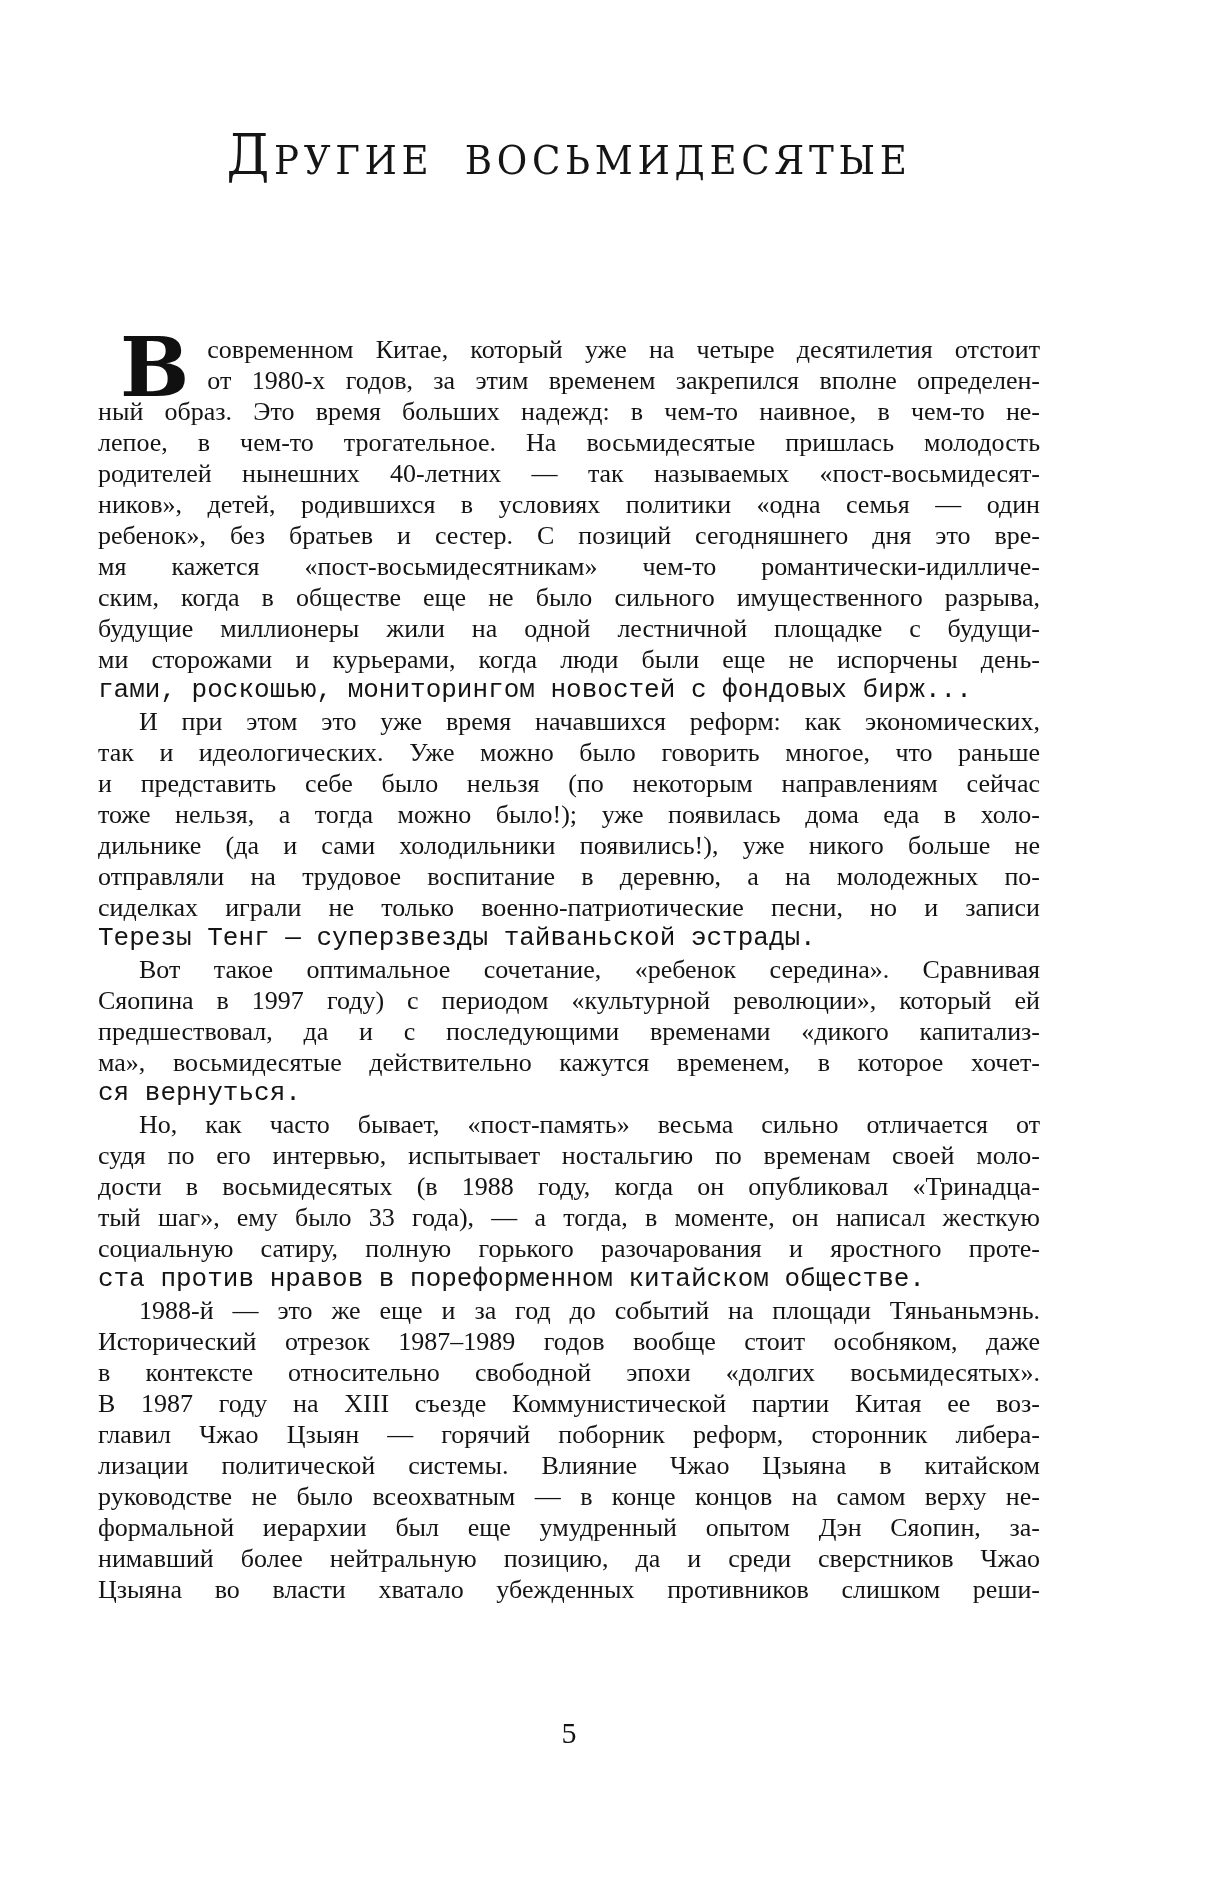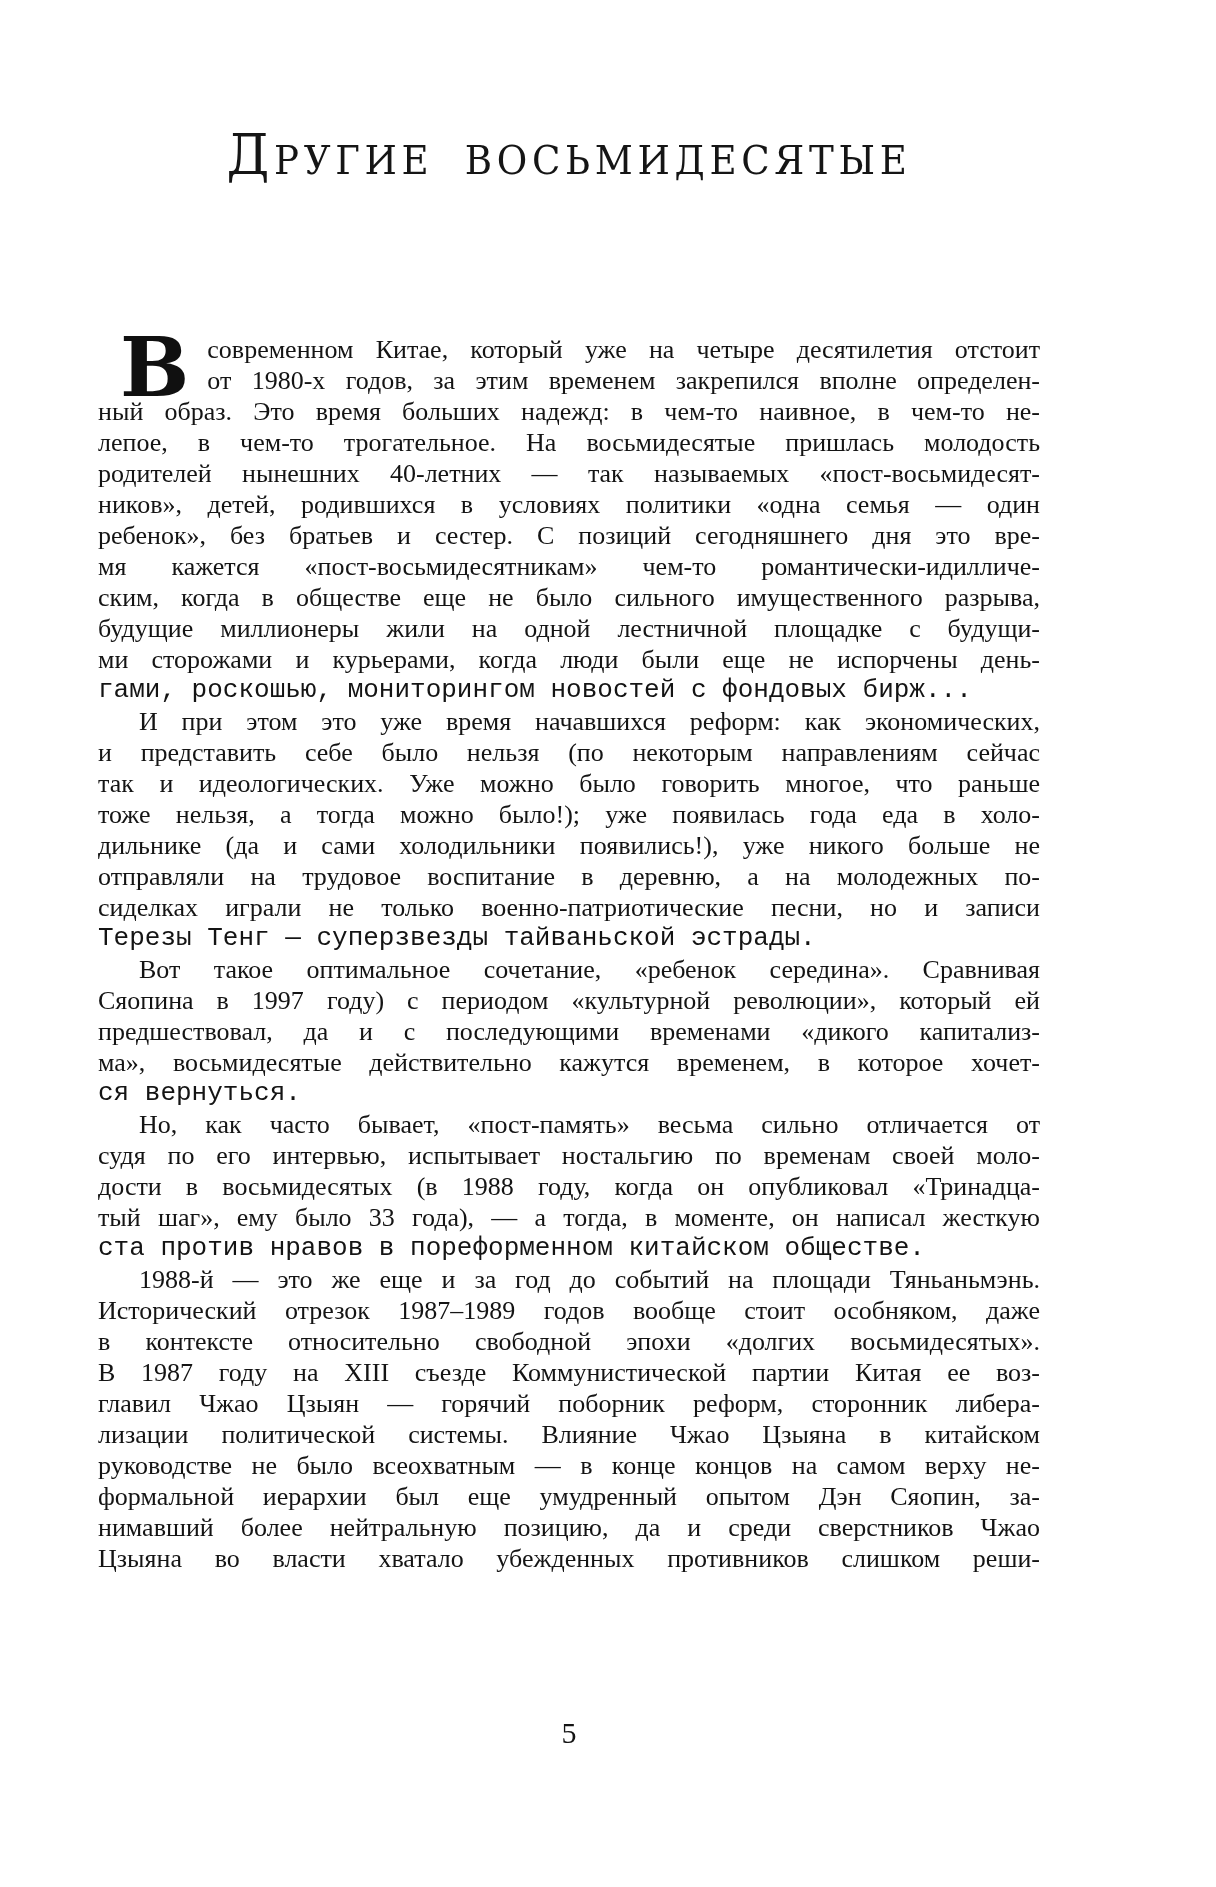--- a/index.html
+++ b/index.html
@@ -99,40 +99,41 @@
         <div class="line">ников», детей, родившихся в условиях политики «одна семья — один</div>
         <div class="line">ребенок», без братьев и сестер. С позиций сегодняшнего дня это вре-</div>
         <div class="line">мя кажется «пост-восьмидесятникам» чем-то романтически-идилличе-</div>
         <div class="line">ским, когда в обществе еще не было сильного имущественного разрыва,</div>
         <div class="line">будущие миллионеры жили на одной лестничной площадке с будущи-</div>
         <div class="line">ми сторожами и курьерами, когда люди были еще не испорчены день-</div>
         <div class="line last">гами, роскошью, мониторингом новостей с фондовых бирж...</div>
       </div>
       <div class="para indent">
         <div class="line">И при этом это уже время начавшихся реформ: как экономических,</div>
+        <div class="line">так и идеологических. Уже можно было говорить многое, что раньше</div>
         <div class="line">и представить себе было нельзя (по некоторым направлениям сейчас</div>
-        <div class="line">так и идеологических. Уже можно было говорить многое, что раньше</div>
-        <div class="line">тоже нельзя, а тогда можно было!); уже появилась года еда в холо-</div>
+        <div class="line">тоже нельзя, а тогда можно было!); уже появилась дома еда в холо-</div>
         <div class="line">дильнике (да и сами холодильники появились!), уже никого больше не</div>
         <div class="line">отправляли на трудовое воспитание в деревню, а на молодежных по-</div>
         <div class="line">сиделках играли не только военно-патриотические песни, но и записи</div>
         <div class="line last">Терезы Тенг — суперзвезды тайваньской эстрады.</div>
       </div>
       <div class="para indent">
         <div class="line">Вот такое оптимальное сочетание, «ребенок середина». Сравнивая</div>
         <div class="line">Сяопина в 1997 году) с периодом «культурной революции», который ей</div>
         <div class="line">предшествовал, да и с последующими временами «дикого капитализ-</div>
         <div class="line">ма», восьмидесятые действительно кажутся временем, в которое хочет-</div>
         <div class="line last">ся вернуться.</div>
       </div>
       <div class="para indent">
         <div class="line">Но, как часто бывает, «пост-память» весьма сильно отличается от</div>
         <div class="line">судя по его интервью, испытывает ностальгию по временам своей моло-</div>
         <div class="line">дости в восьмидесятых (в 1988 году, когда он опубликовал «Тринадца-</div>
         <div class="line">тый шаг», ему было 33 года), — а тогда, в моменте, он написал жесткую</div>
+        <div class="line">социальную сатиру, полную горького разочарования и яростного проте-</div>
         <div class="line last">ста против нравов в пореформенном китайском обществе.</div>
       </div>
       <div class="para indent">
         <div class="line">1988-й — это же еще и за год до событий на площади Тяньаньмэнь.</div>
         <div class="line">Исторический отрезок 1987–1989 годов вообще стоит особняком, даже</div>
         <div class="line">в контексте относительно свободной эпохи «долгих восьмидесятых».</div>
         <div class="line">В 1987 году на XIII съезде Коммунистической партии Китая ее воз-</div>
         <div class="line">главил Чжао Цзыян — горячий поборник реформ, сторонник либера-</div>
         <div class="line">лизации политической системы. Влияние Чжао Цзыяна в китайском</div>
         <div class="line">руководстве не было всеохватным — в конце концов на самом верху не-</div>

